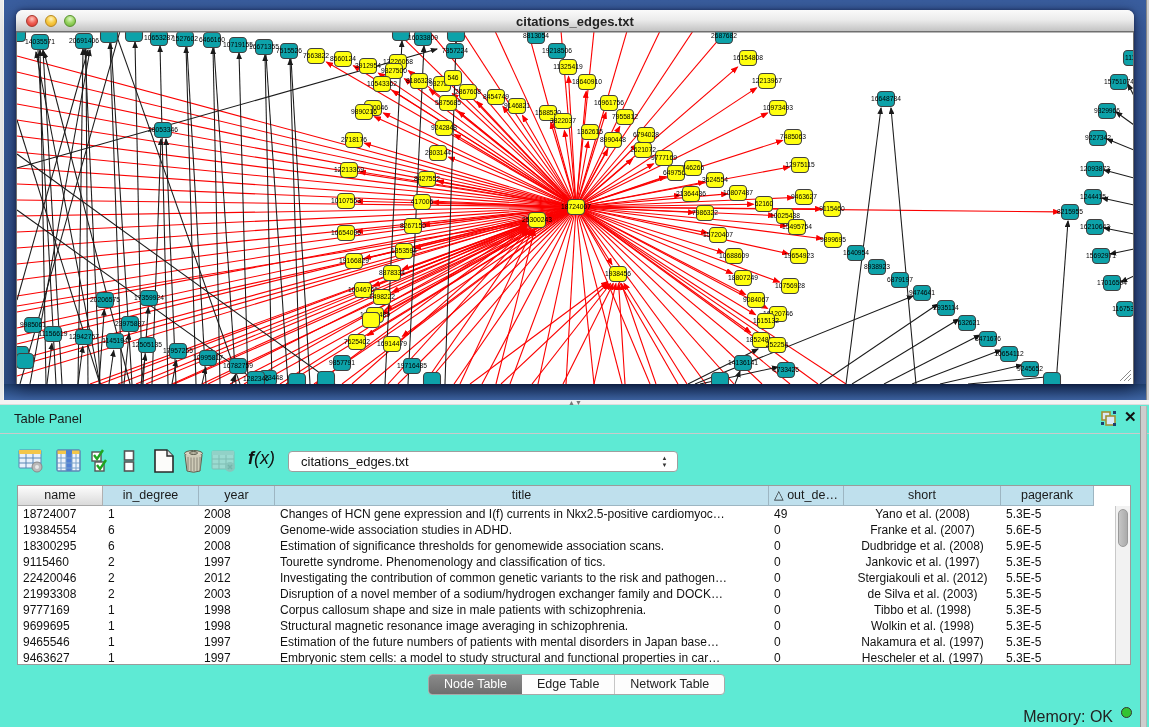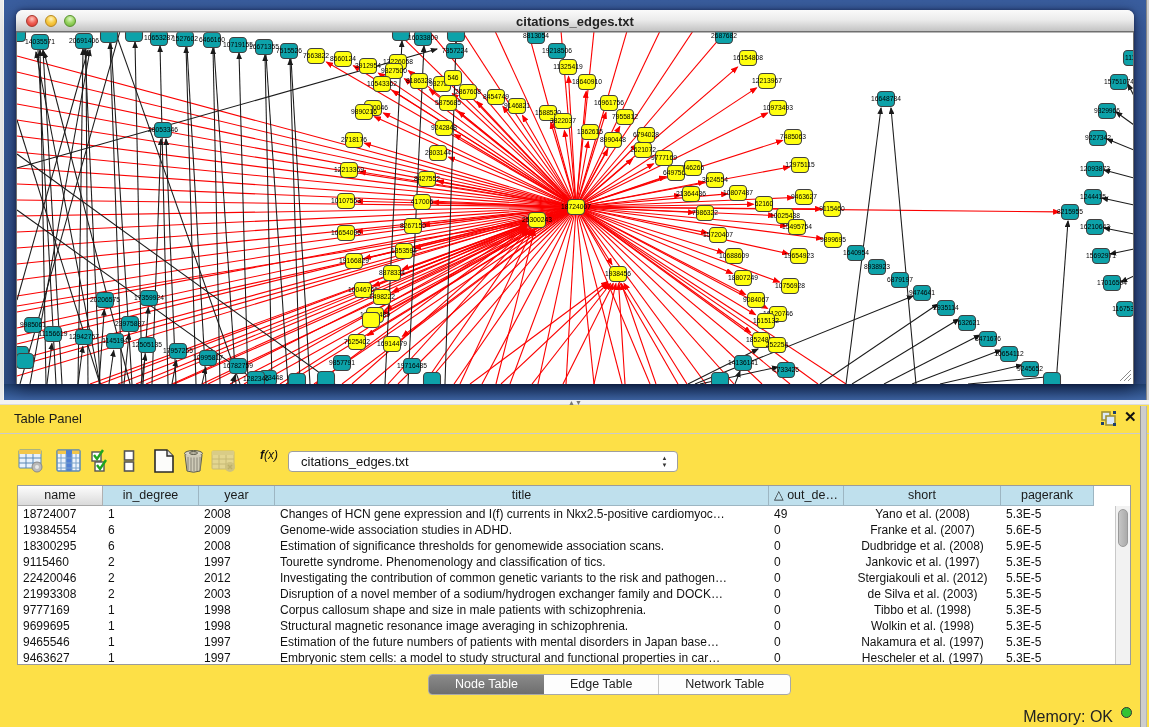--- a/index.html
+++ b/index.html
@@ -7,21 +7,21 @@
 #desk .rstrip{position:absolute;right:0;top:0;width:3px;height:400px;background:#cfcfcf;border-left:1px solid #8a8a8a}
 #desk .botshade{position:absolute;left:4px;right:3px;bottom:0;height:16px;background:linear-gradient(180deg,#20406f 0%,#3f66a6 100%)}
 #win{position:absolute;left:16px;top:10px;width:1118px;height:374px;border-radius:7px 7px 2px 2px;background:#fff;box-shadow:0 5px 18px rgba(0,0,25,.55),0 0 4px rgba(0,0,30,.5)}
 #tbar{position:absolute;left:0;top:0;width:100%;height:22px;border-radius:7px 7px 0 0;background:linear-gradient(180deg,#fafafa 0%,#ececec 45%,#d2d2d2 80%,#c3c3c3 100%);border-bottom:1px solid #6f6f6f}
 #tbar .ti{position:absolute;width:100%;text-align:center;top:4px;font-size:13px;color:#222;font-weight:bold}
 .light{position:absolute;top:5px;width:12px;height:12px;border-radius:50%;}
 #lr{left:10px;background:radial-gradient(circle at 50% 30%,#ffc8c0 0%,#ee5f55 50%,#d83025 100%);border:1px solid #a8352c}
 #ly{left:29px;background:radial-gradient(circle at 50% 30%,#fff3c0 0%,#f6c93e 50%,#e9a426 100%);border:1px solid #b8891f}
 #lg{left:48px;background:radial-gradient(circle at 50% 30%,#e0f6c8 0%,#97d45f 50%,#67ad36 100%);border:1px solid #58922e}
 #canvas{position:absolute;left:0;top:22px;width:1118px;height:352px;background:#fff;overflow:hidden}
-#panel{position:absolute;left:0;top:400px;width:1149px;height:327px;background:#fde047}
+#panel{position:absolute;left:0;top:400px;width:1149px;height:327px;background:#5eead4}
 #pdiv{position:absolute;left:0;top:0;width:100%;height:5px;background:#f3f3f3;border-bottom:1px solid #dcdcdc}
 #phandle{position:absolute;left:568px;top:0px;width:14px;height:6px;color:#777;font-size:7px;line-height:5px;text-align:center}
 #ptitle{position:absolute;left:14px;top:11px;font-size:13px;color:#1a1a1a}
 #pfloat{position:absolute;left:1101px;top:11px;width:16px;height:15px}
 #pclose{position:absolute;left:1124px;top:8px;font-size:15px;font-weight:bold;color:#111}
 #pline{position:absolute;left:0;top:33px;width:100%;border-top:1px solid #cacaca}
 .ticon{position:absolute;top:49px}
 #combo{position:absolute;left:288px;top:51px;width:390px;height:21px;background:#fff;border:1px solid #9e9e9e;border-radius:4px;font-size:13px;color:#111;line-height:19px;padding-left:12px}
 #combo .st{position:absolute;right:8px;top:3px;width:9px;height:15px;font-size:6px;color:#333;line-height:7px;text-align:center}
 #tbl{position:absolute;left:17px;top:85px;width:1114px;height:180px;background:#fff;border:1px solid #9b9b9b}
@@ -29,21 +29,21 @@
 .th{position:absolute;top:0;height:20px;background:#bfe0ed;border-right:1px solid #9db6c2;border-bottom:1px solid #9db6c2;font-size:12.5px;color:#1a1a1a;text-align:center;line-height:19px}
 .th.gray{background:linear-gradient(180deg,#fdfdfd,#dadada);border-right:1px solid #b0b0b0;border-bottom:1px solid #a8a8a8}
 .tr{position:absolute;left:0;width:1097px;height:16px;font-size:12px;color:#111;white-space:nowrap}
 .c{position:absolute;top:0;height:16px;line-height:15px;overflow:hidden}
 .c0{left:5px;width:80px}.c1{left:90px;width:90px}.c2{left:186px;width:70px}
 .c3{left:262px;width:492px}.c4{left:756px;width:70px}
 .c5{left:826px;width:157px;text-align:center}.c6{left:988px;width:90px}
 #vsb{position:absolute;right:0px;top:20px;width:15px;height:158px;background:#f2f2f2;border-left:1px solid #c8c8c8}
 #vsb .th1{position:absolute;left:2px;top:3px;width:10px;height:38px;border-radius:5px;background:linear-gradient(90deg,#c6c6c6,#ababab);border:1px solid #999}
 #tabs{position:absolute;left:428px;top:274px;height:21px;display:flex;border:1px solid #a8a8a8;border-radius:4px;overflow:hidden;background:#fdfdfd}
-.tab{font-size:12.5px;color:#222;line-height:19px;padding:0 26px}
+.tab{font-size:12.5px;color:#222;line-height:19px;padding:0 15px}
 .tab.sel{background:linear-gradient(180deg,#8a8a8a,#6e6e6e);color:#fff}
 .tab.mid{border-right:1px solid #c6c6c6}
 #mem{position:absolute;right:36px;top:308px;font-size:16px;color:#222}
 #memdot{position:absolute;right:17px;top:307px;width:11px;height:11px;border-radius:50%;background:#33c433;border:1.5px solid #333}
 </style></head><body>
 <div id="desk">
     <div class="botshade"></div>
     <div class="lstrip"></div>
     <div class="rstrip"></div>
   </div>
@@ -610,21 +610,21 @@
       <path d="M4 6 L6 22 Q12.5 24.5 19 22 L21 6" fill="#cfcbb8" stroke="#5a5a4a"></path>
       <path d="M7 8v13M10 8.5v14M13 8.5v14M16 8.5v13.6M19 8v13" stroke="#8a8678" fill="none"></path>
     </svg>
   <svg class="ticon" style="left:211px" width="25" height="24" viewBox="0 0 25 24" opacity="0.55">
       <rect x="1" y="2" width="22" height="18" rx="1" fill="#cfcfcf" stroke="#9a9a9a"></rect>
       <rect x="1" y="2" width="22" height="4" fill="#bdbdbd"></rect>
       <path d="M1 10h22M1 15h22M8 6v14M15 6v14" stroke="#9a9a9a" fill="none"></path>
       <circle cx="19" cy="18" r="5" fill="#aaa"></circle>
       <path d="M17 16l4 4M21 16l-4 4" stroke="#888" stroke-width="1.5"></path>
     </svg>
-  <div class="ticon" style="left:260px;top:48px;font-size:12px;color:#111"><i><b>f</b>(x)</i></div>
+  <div class="ticon" style="left:248px;top:48px;font-size:18px;color:#111"><i><b>f</b>(x)</i></div>
   <div id="combo">citations_edges.txt<div class="st">▲<br>▼</div></div>
   <div id="tbl">
     <div id="thead">
       <div class="th gray" style="left:0;width:85px">name</div>
       <div class="th" style="left:85px;width:96px">in_degree</div>
       <div class="th" style="left:181px;width:76px">year</div>
       <div class="th" style="left:257px;width:494px">title</div>
       <div class="th" style="left:751px;width:75px">△ out_de…</div>
       <div class="th" style="left:826px;width:157px">short</div>
       <div class="th" style="left:983px;width:93px">pagerank</div>

